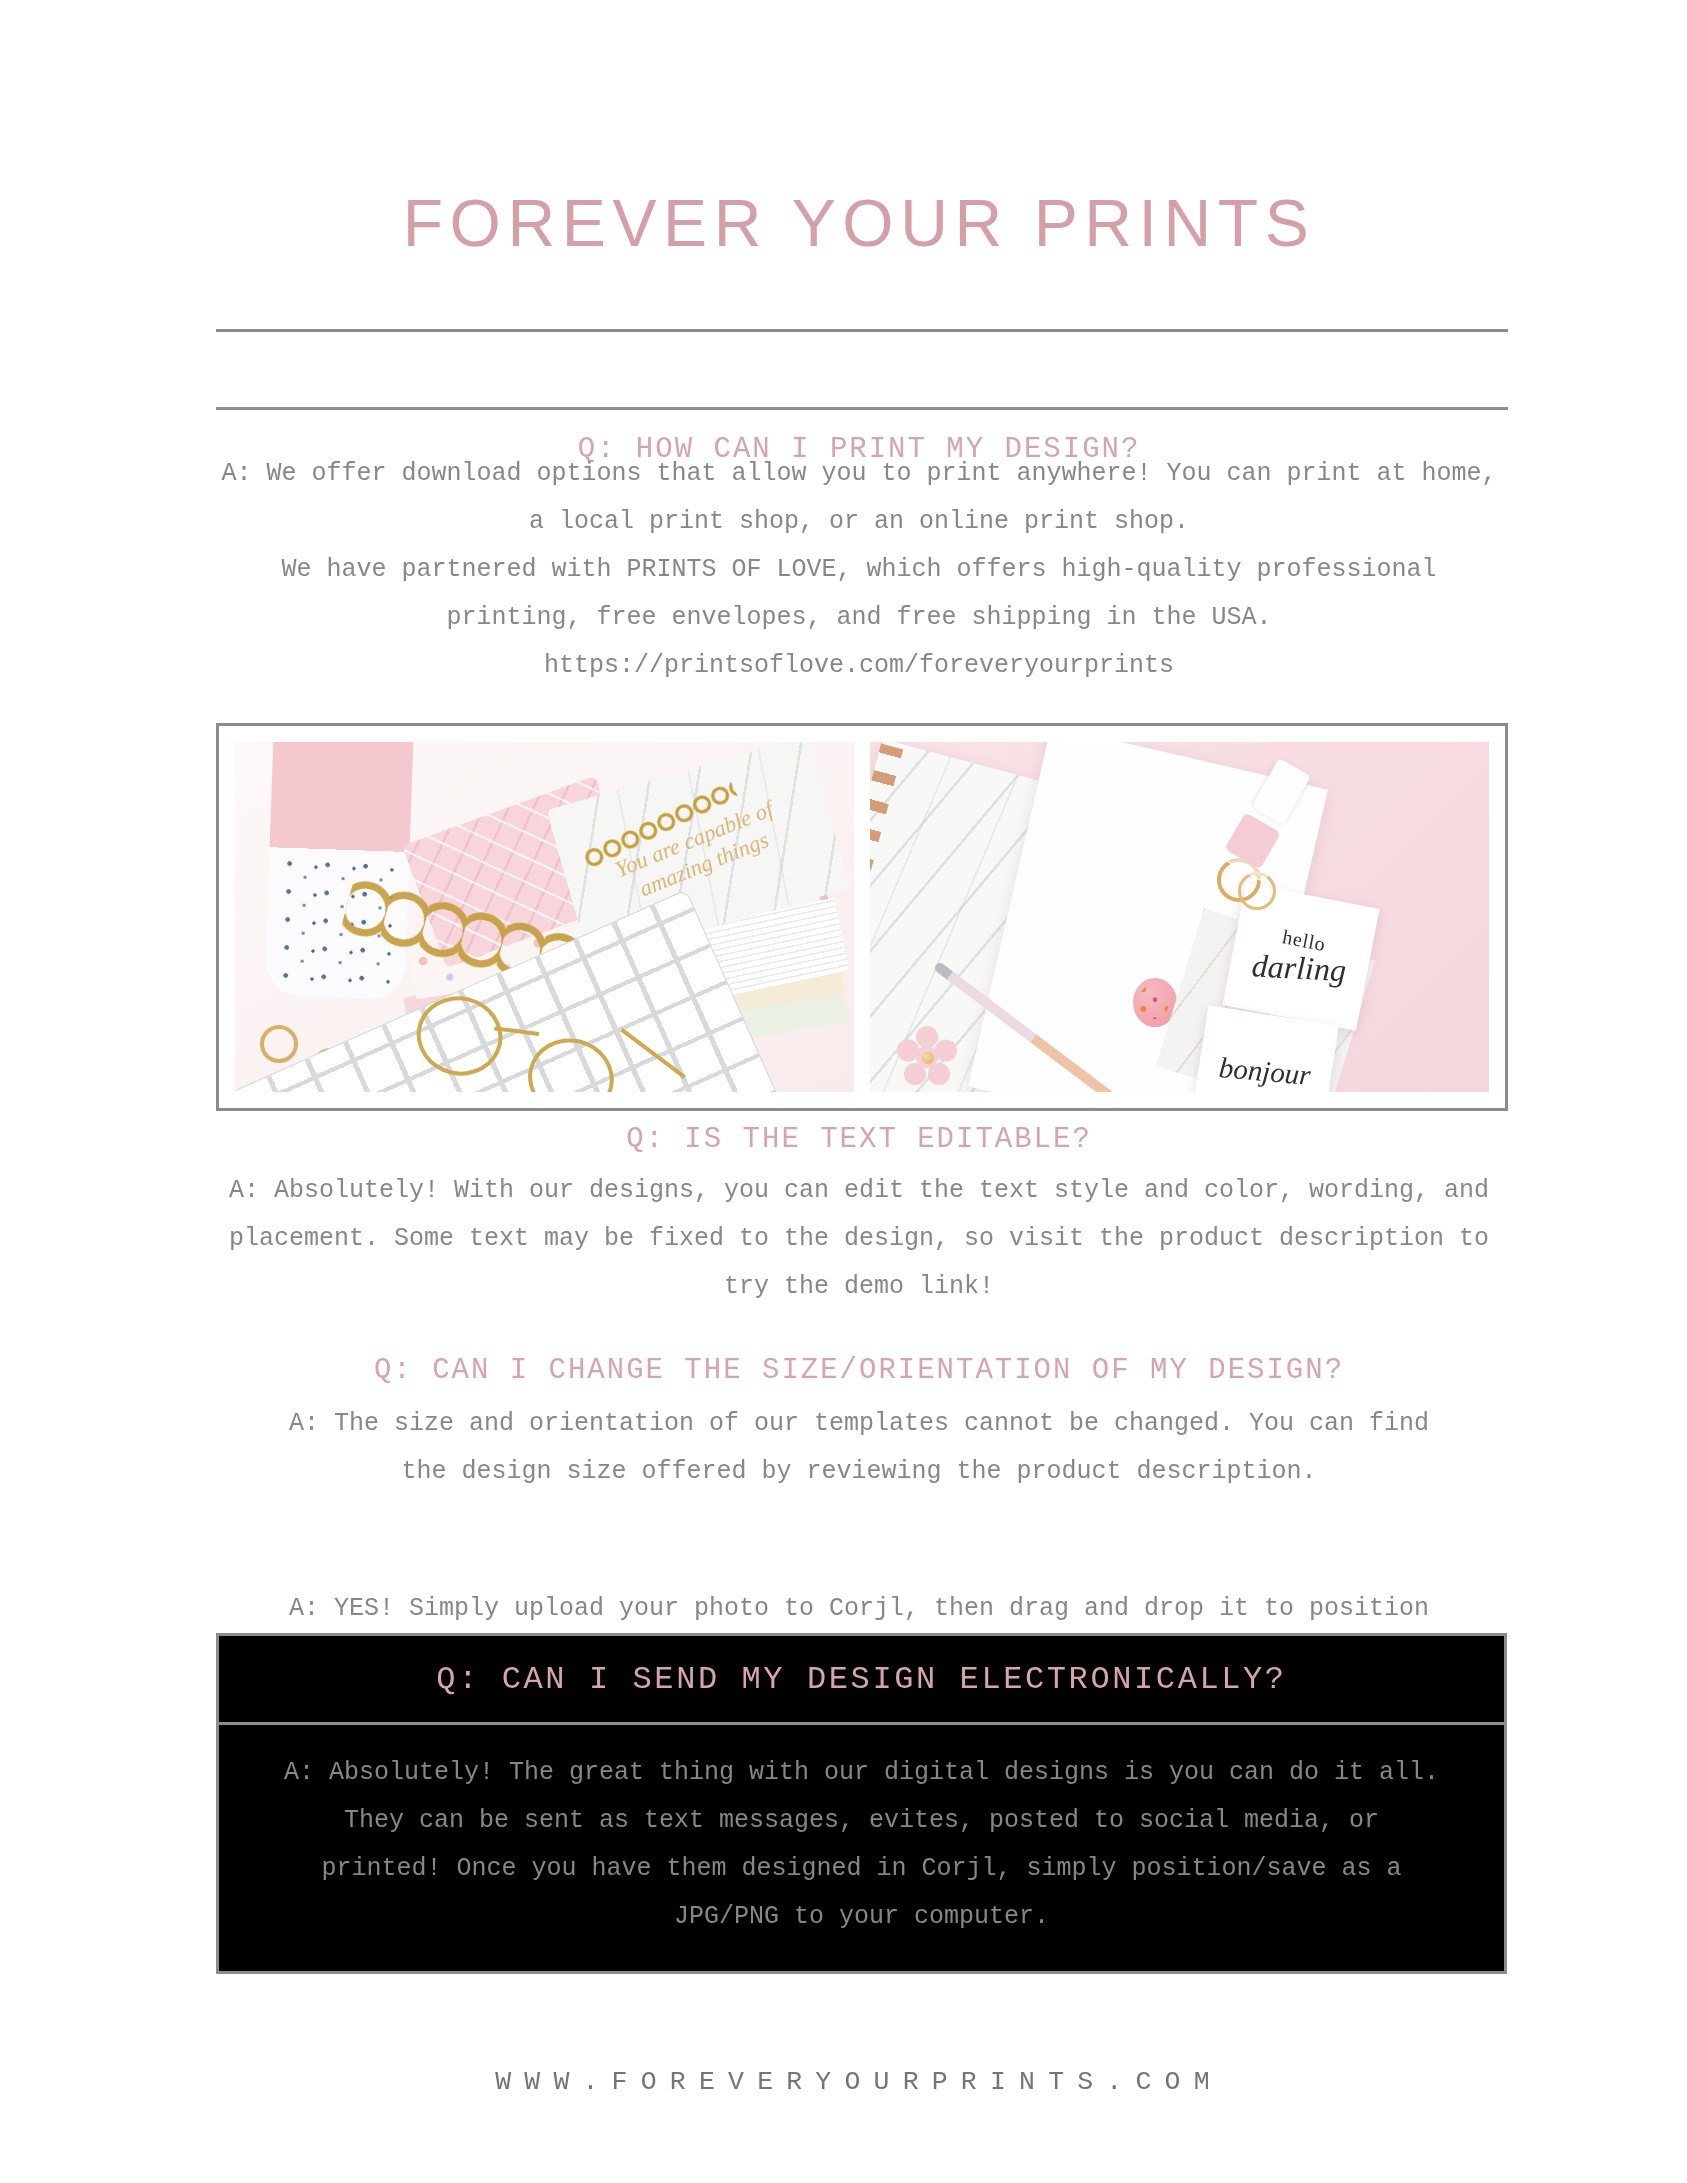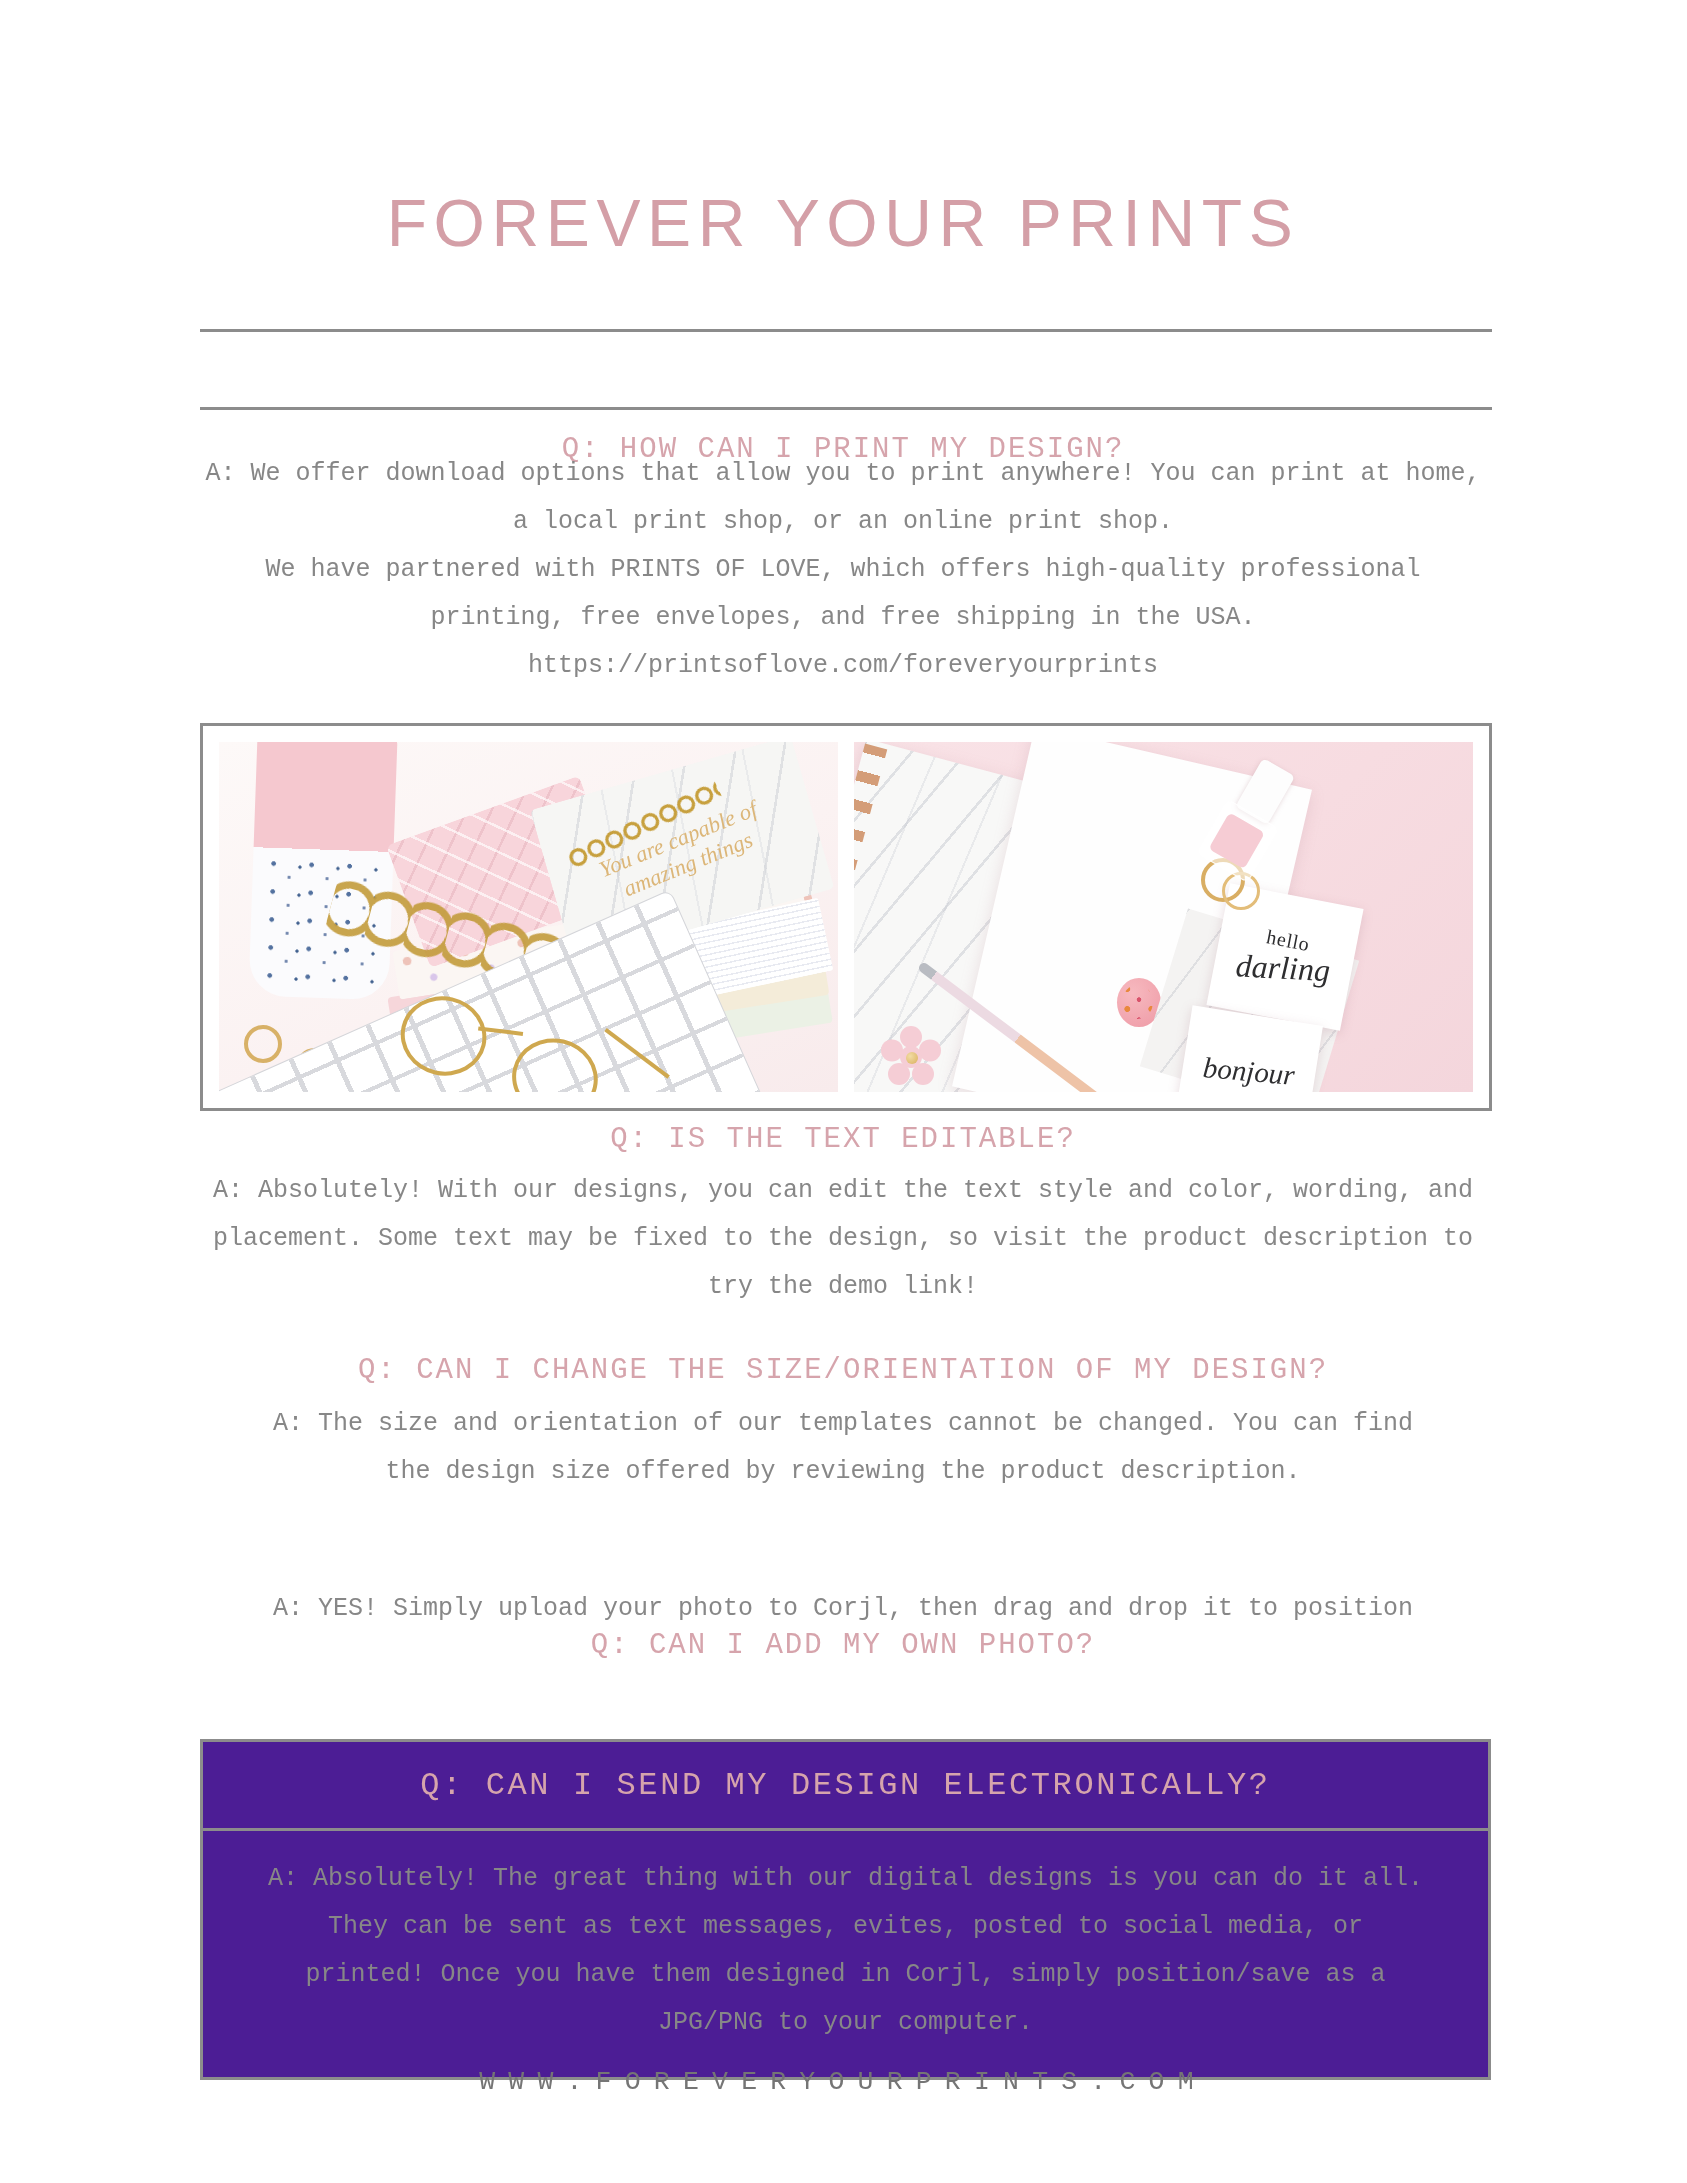--- a/index.html
+++ b/index.html
@@ -1,17 +1,17 @@
 <!DOCTYPE html>
 <html style="font-size:10.6px"><head>
 <meta charset="utf-8">
 <style>
   html,body{margin:0;padding:0;background:#fff;}
   #page{position:relative;width:1553px;height:2183px;background:#ffffff;overflow:hidden;
-        font-family:"Liberation Mono","DejaVu Sans Mono",monospace;}
+        font-family:"Liberation Mono","DejaVu Sans Mono",monospace;margin-left:16px;}
 
   
   .title{position:absolute;left:198px;top:184px;width:1290px;margin:0;text-align:center;
          font-family:"Liberation Sans","DejaVu Sans",sans-serif;font-weight:normal;
          font-size:66px;line-height:79px;letter-spacing:6.6px;color:#d49fa7;white-space:nowrap;}
   .hr{position:absolute;left:200px;width:1292px;height:3.3px;background:#8c8c8c;}
   .hr1{top:329px;} .hr2{top:407px;}
   .subtitle{position:absolute;left:198px;top:349px;width:1290px;text-align:center;
             font-size:28px;line-height:40px;letter-spacing:9.3px;color:#6e6e6e;white-space:nowrap;}
 
@@ -116,21 +116,21 @@
   .polish-glass{left:14.6px;top:53px;width:57px;height:61px;border-radius:6.6px;background:rgba(255,255,255,.55);
        border:1.3px solid rgba(255,255,255,.9);}
   .polish-liquid{left:22.5px;top:64px;width:41px;height:42px;border-radius:5.3px;background:#f6ccd4;}
   .flower{left:25px;top:283px;width:64px;height:64px;}
   .petals{left:20.5px;top:20.5px;width:22.5px;height:22.5px;border-radius:50%;background:#f5cdd5;
        box-shadow:0 -20px 0 #f5cdd5,19px -6.6px 0 #f5cdd5,12px 17px 0 #f5cdd5,-12px 17px 0 #f5cdd5,-19px -6.6px 0 #f5cdd5;}
   .flower-center{left:26.5px;top:26.5px;width:12px;height:12px;border-radius:50%;
        background:radial-gradient(circle at 35% 35%,#f2dca4,#dab05e);}
 
   
-  .qbox{position:absolute;left:200px;top:1739px;width:1285px;height:335px;border:3.3px solid #8c8c8c;background:#4c1d95;}
+  .qbox{position:absolute;left:200px;top:1633px;width:1285px;height:335px;border:3.3px solid #8c8c8c;background:#000000;}
   .qbox-header{height:86px;border-bottom:3.3px solid #8c8c8c;display:flex;align-items:center;justify-content:center;
        font-size:32px;letter-spacing:2.6px;color:#d6a4ac;white-space:nowrap;}
   .qbox-body{padding-top:24px;text-align:center;color:#878787;font-size:25px;line-height:48px;}
 
   
   .footer{position:absolute;left:198px;top:2066px;width:1290px;text-align:center;
           font-size:26.5px;line-height:32px;letter-spacing:13.2px;color:#757575;white-space:nowrap;}
 </style>
 </head>
 <body>

